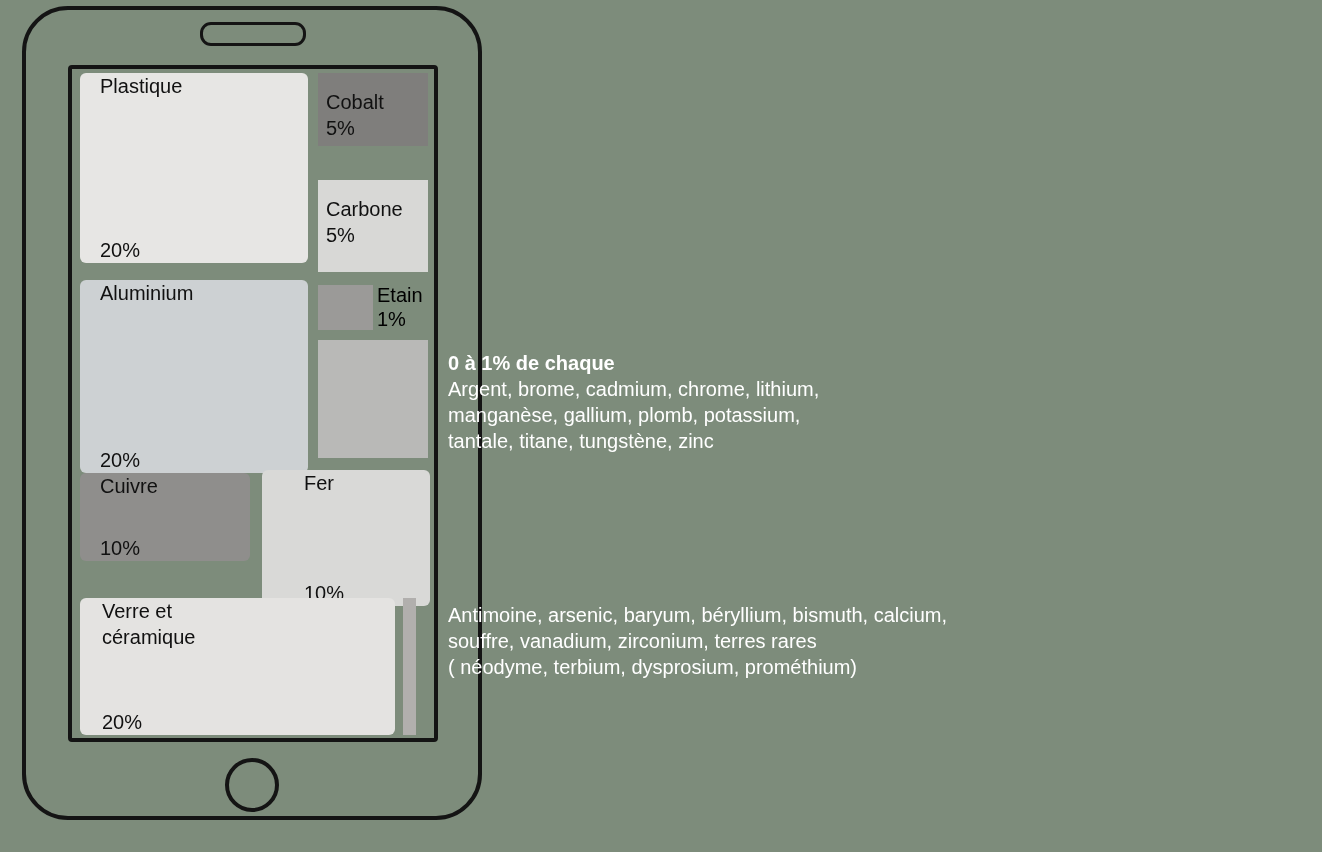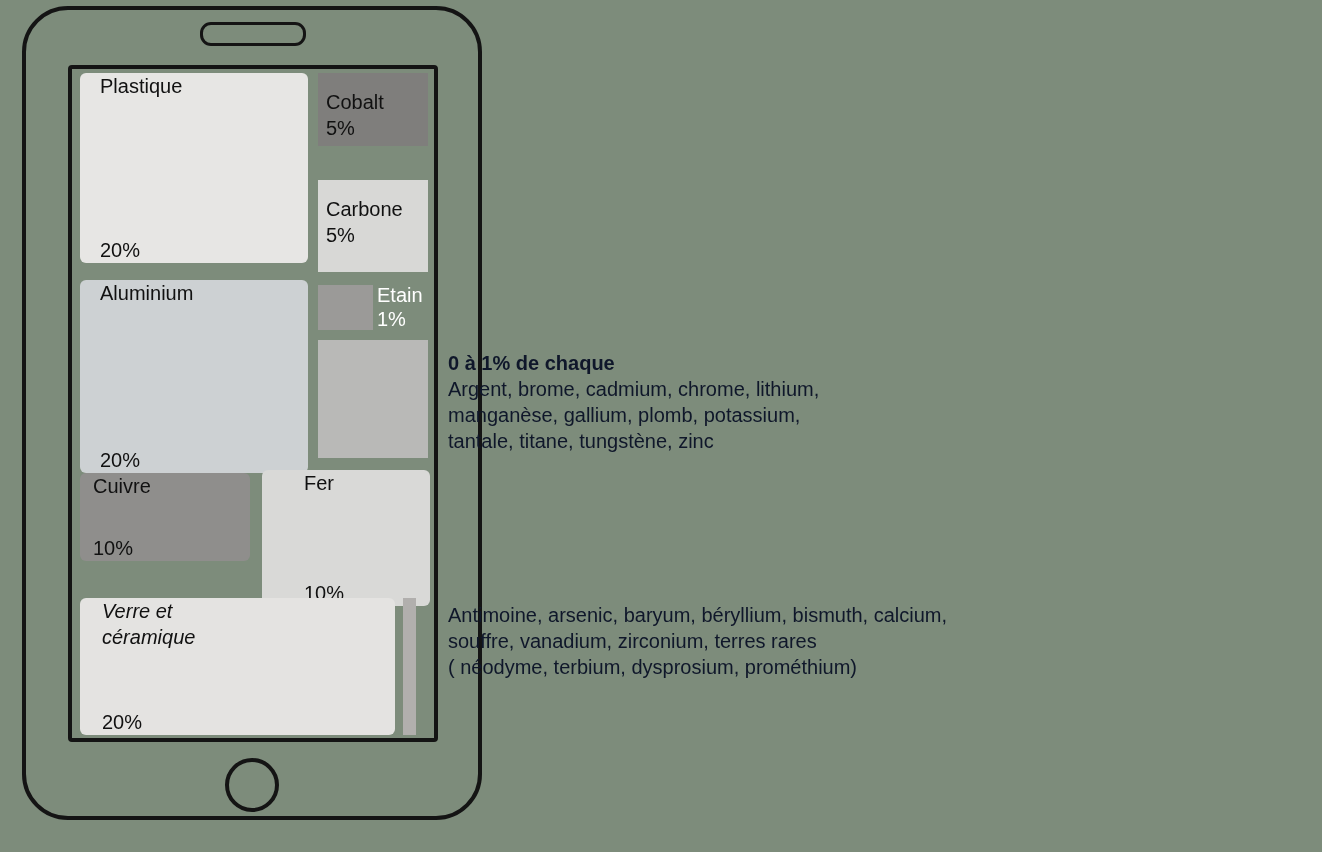--- a/index.html
+++ b/index.html
@@ -64,42 +64,42 @@
     display: flex;
     flex-direction: column;
     justify-content: flex-start;
   }
   #box-plastique { left: 80px;  top: 73px;  width: 228px; height: 190px; padding-left: 20px; }
   #box-cobalt    { left: 318px; top: 73px;  width: 110px; height: 73px;  padding: 16px 0 0 8px; }
   #box-carbone   { left: 318px; top: 180px; width: 110px; height: 92px;  padding: 16px 0 0 8px; }
   #box-etain     { left: 318px; top: 285px; width: 55px;  height: 45px; }
   #box-aluminium { left: 80px;  top: 272px; width: 228px; height: 193px; padding-left: 20px; margin-top: 8px; }
   #box-trace     { left: 318px; top: 340px; width: 110px; height: 118px; }
-  #box-cuivre    { left: 80px;  top: 473px; width: 170px; height: 88px; padding-left: 13px; gap: 28px; }
+  #box-cuivre    { left: 80px;  top: 473px; width: 170px; height: 88px; padding-left: 20px; gap: 28px; }
   #box-fer       { left: 262px; top: 470px; width: 168px; height: 136px; padding-left: 42px; }
   #box-verre     { left: 80px;  top: 598px; width: 315px; height: 137px; padding-left: 22px; }
   #box-minor     { left: 403px; top: 598px; width: 13px;  height: 137px; }
 
-  #box-verre .lbl { width: 115px; font-style: italic; }
+  #box-verre .lbl { width: 115px; }
 
   .etain-label {
     position: absolute;
     left: 377px; top: 283px;
     font-size: 20px;
     line-height: 24px;
-    color: #ffffff;
+    color: #000000;
   }
 
   
   .note {
     position: absolute;
     width: 660px;
     font-size: 20px;
     line-height: 26px;
-    color: #0f172a;
+    color: #ffffff;
   }
   .note-title { font-weight: 700; }
   #note-trace { left: 448px; top: 350px; }
   #note-minor { left: 448px; top: 602px; }
 </style>
 </head>
 <body>
 
 <div class="canvas">
 

